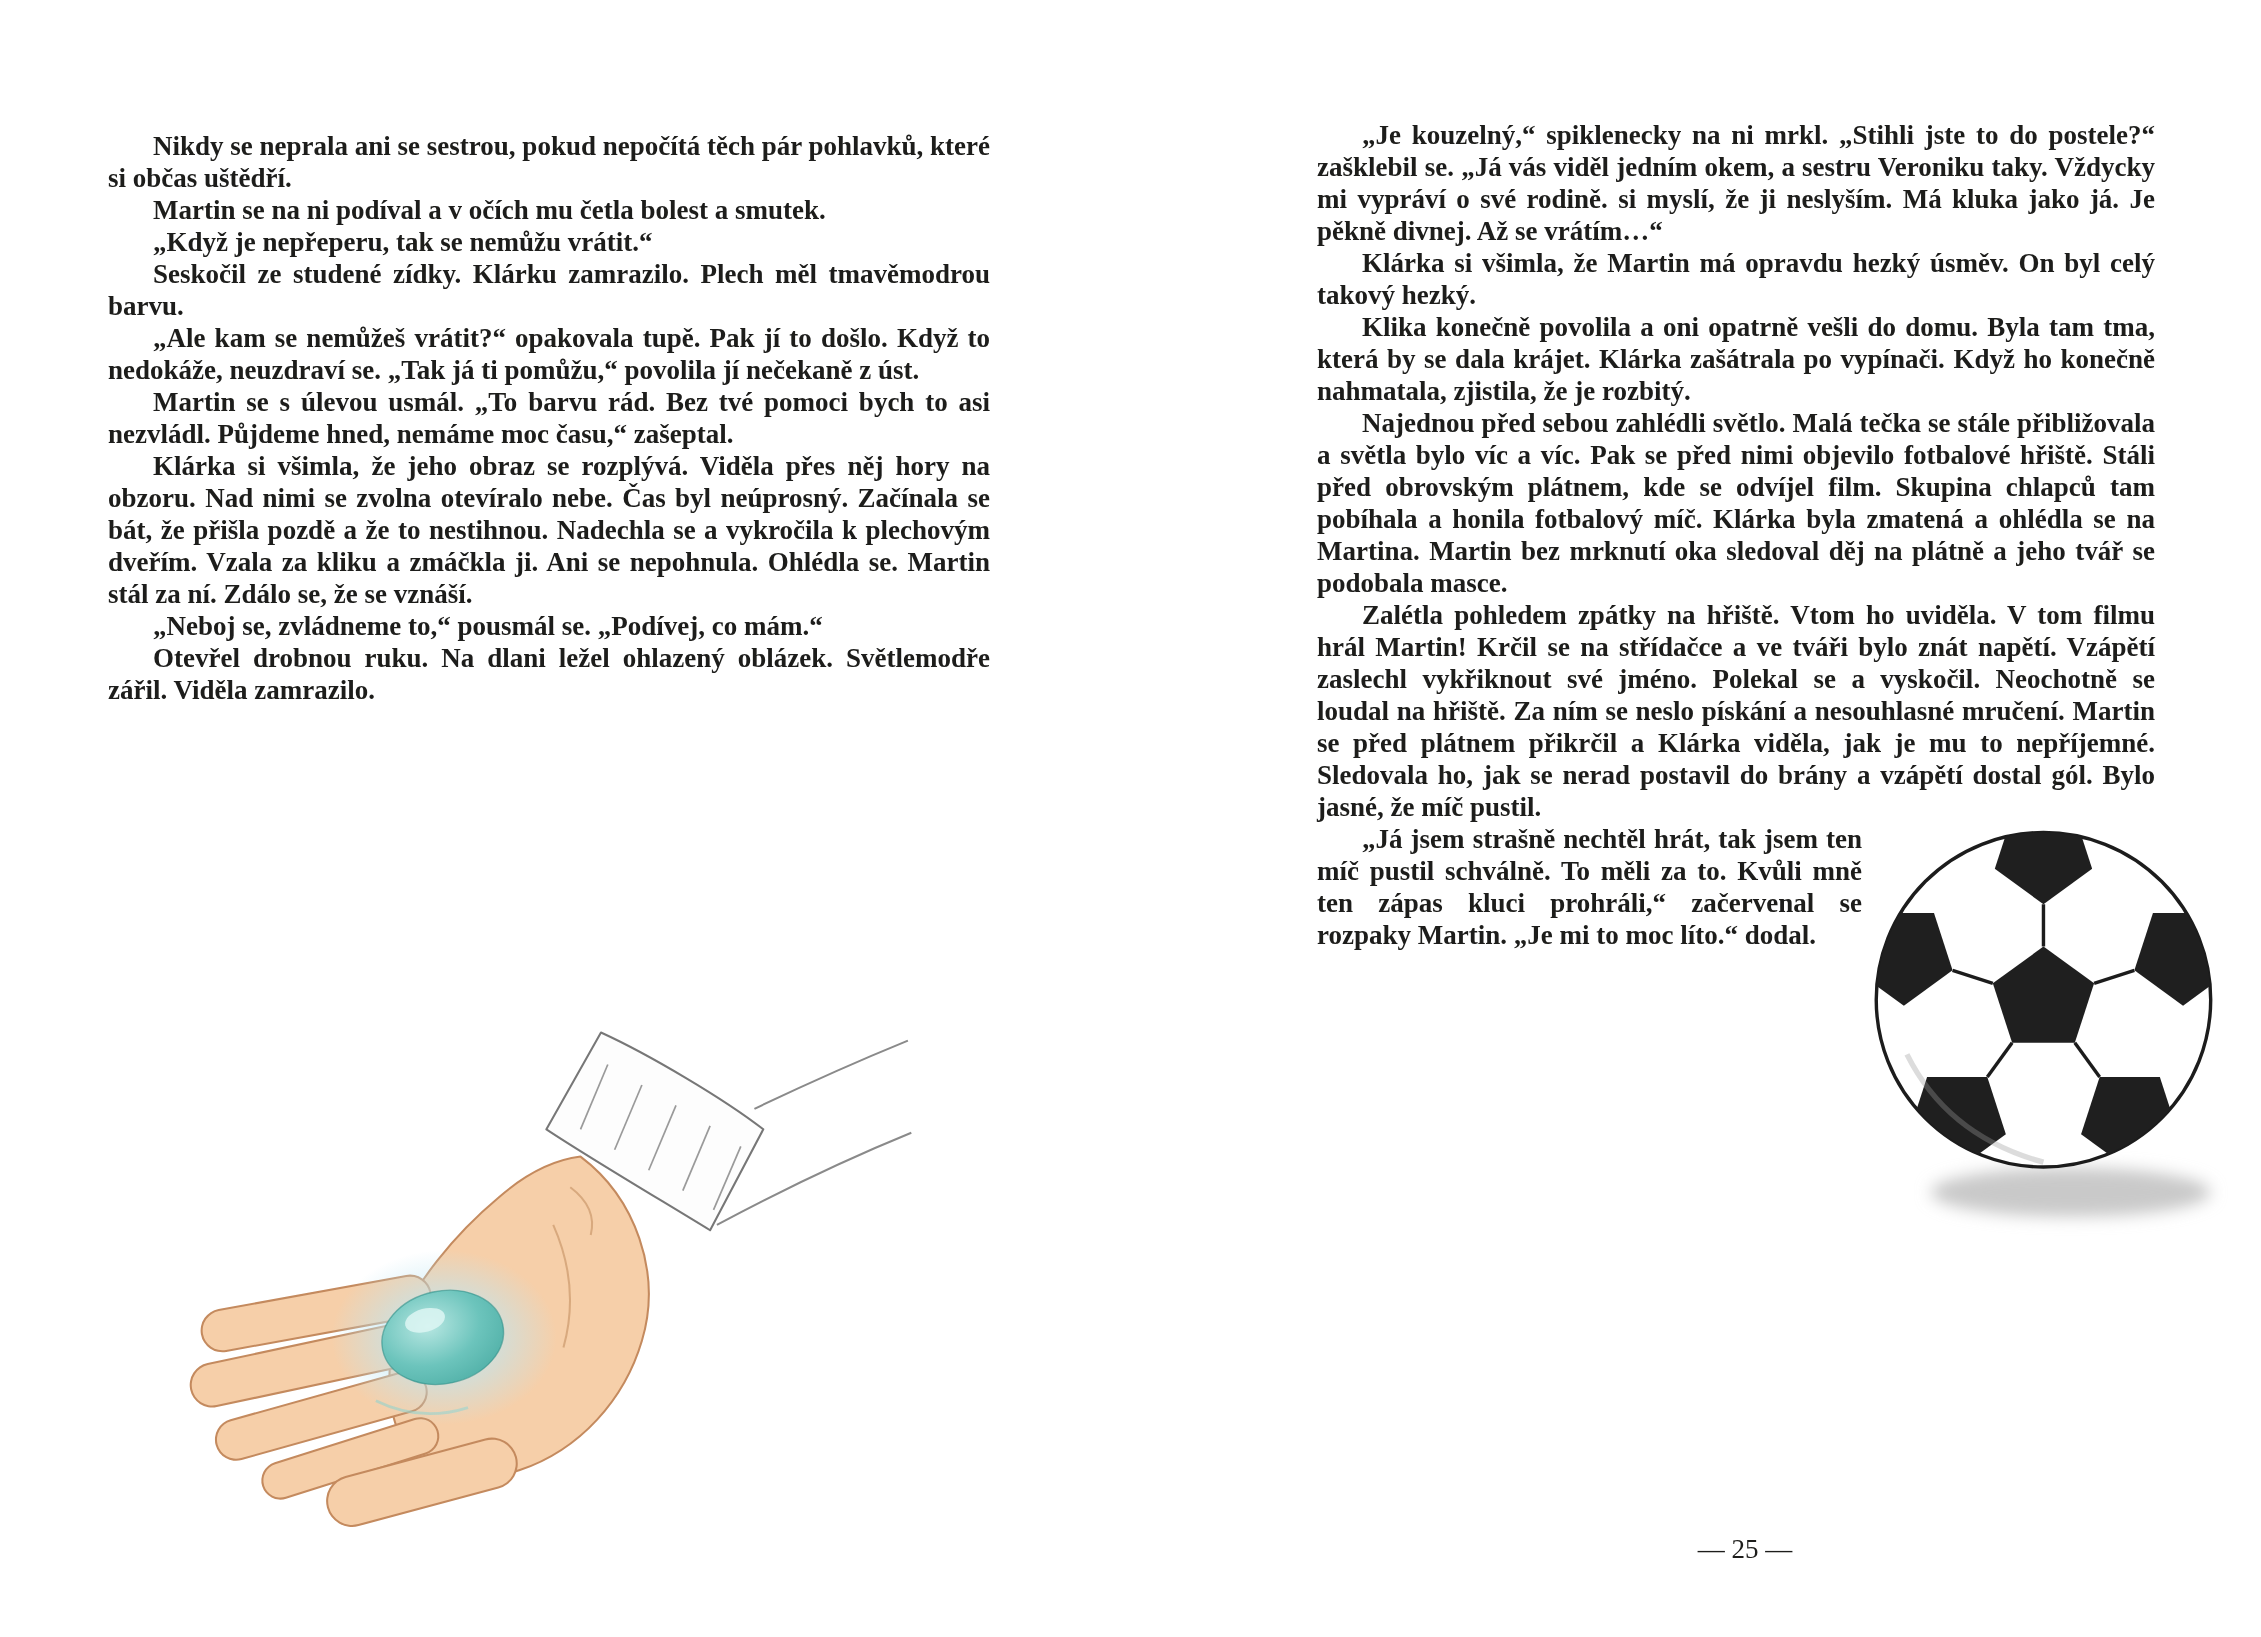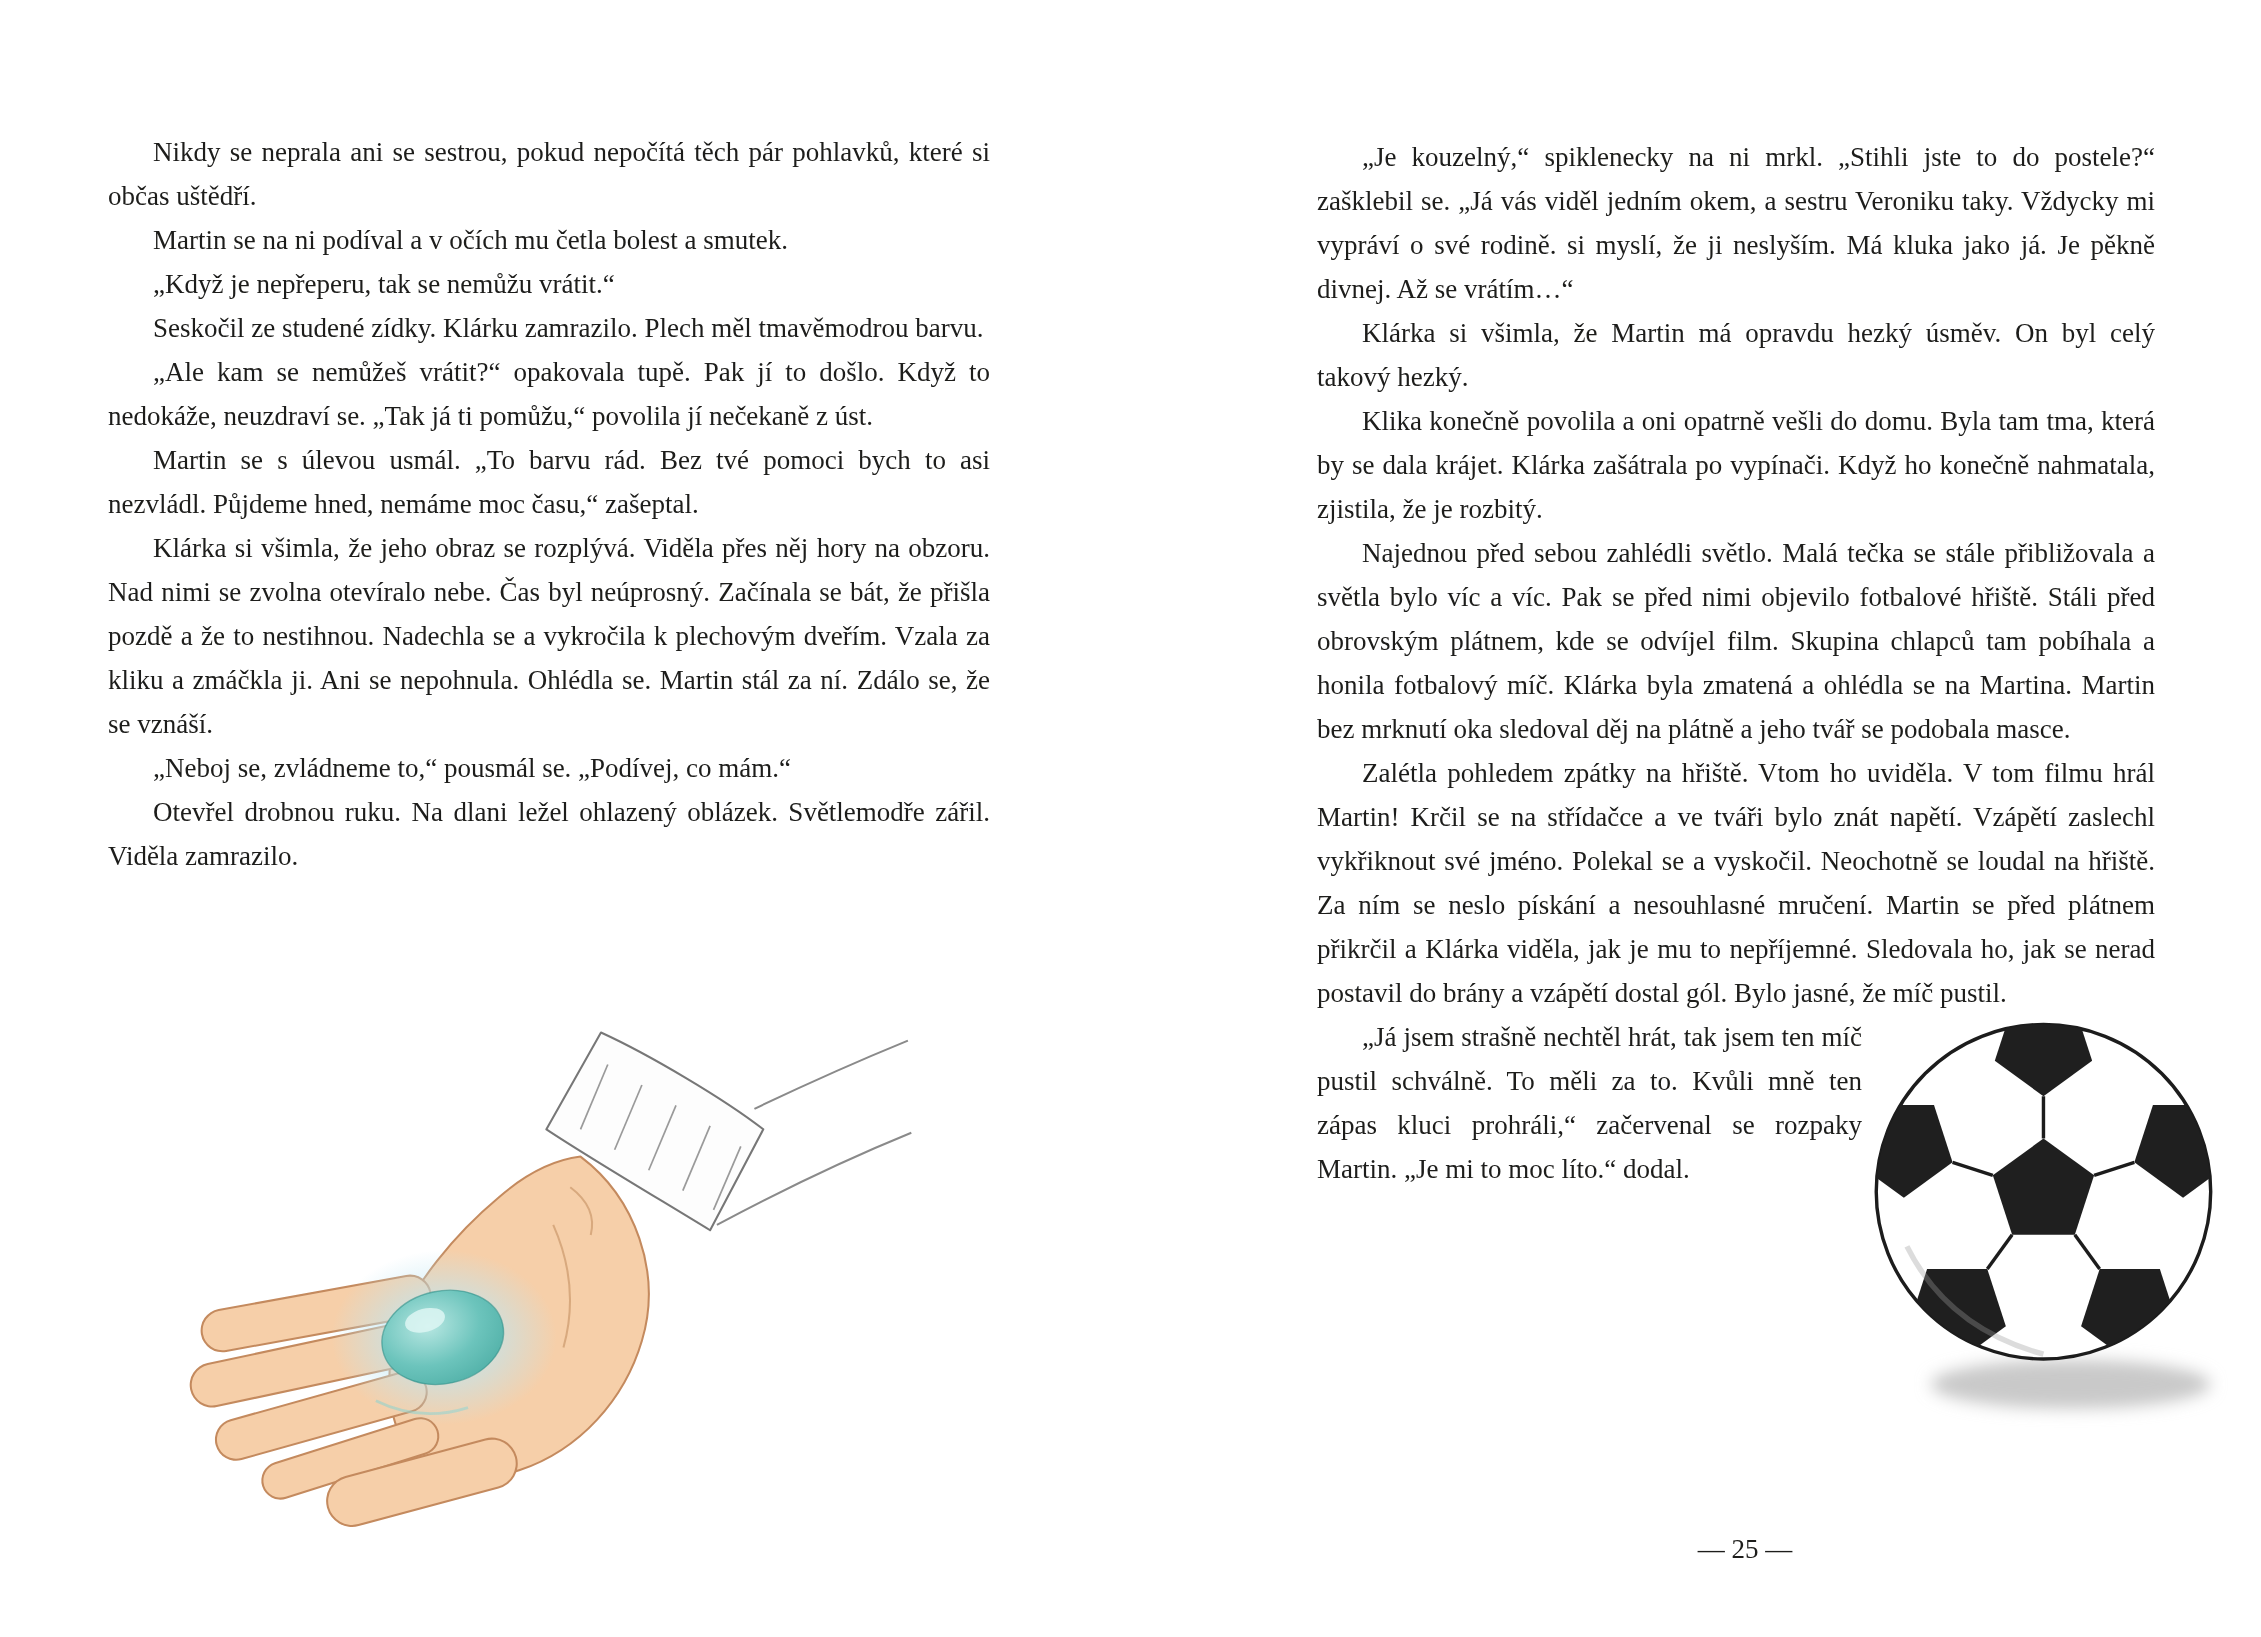--- a/index.html
+++ b/index.html
@@ -8,31 +8,32 @@
     height: 1638px;
     background: #ffffff;
     color: #1d1d1b;
     font-family: "Liberation Serif", "DejaVu Serif", serif;
     position: relative;
     overflow: hidden;
   }
   .page-text {
     position: absolute;
     font-size: 27px;
-    line-height: 44px;
+    line-height: 32px;
     text-align: justify;
     hyphens: auto;
+    font-weight: bold;
     -webkit-hyphens: auto;
   }
   .para {
     margin: 0;
     text-indent: 45px;
   }
   #left-text  { left: 108px;  top: 130px; width: 882px; }
-  #right-text { left: 1317px; top: 135px; width: 838px; }
+  #right-text { left: 1317px; top: 119px; width: 838px; }
 
   #hand-illo {
     position: absolute;
     left: 171px;
     top: 1027px;
     width: 744px;
     height: 539px;
   }
   #hand-illo svg { display: block; overflow: visible; }
 

